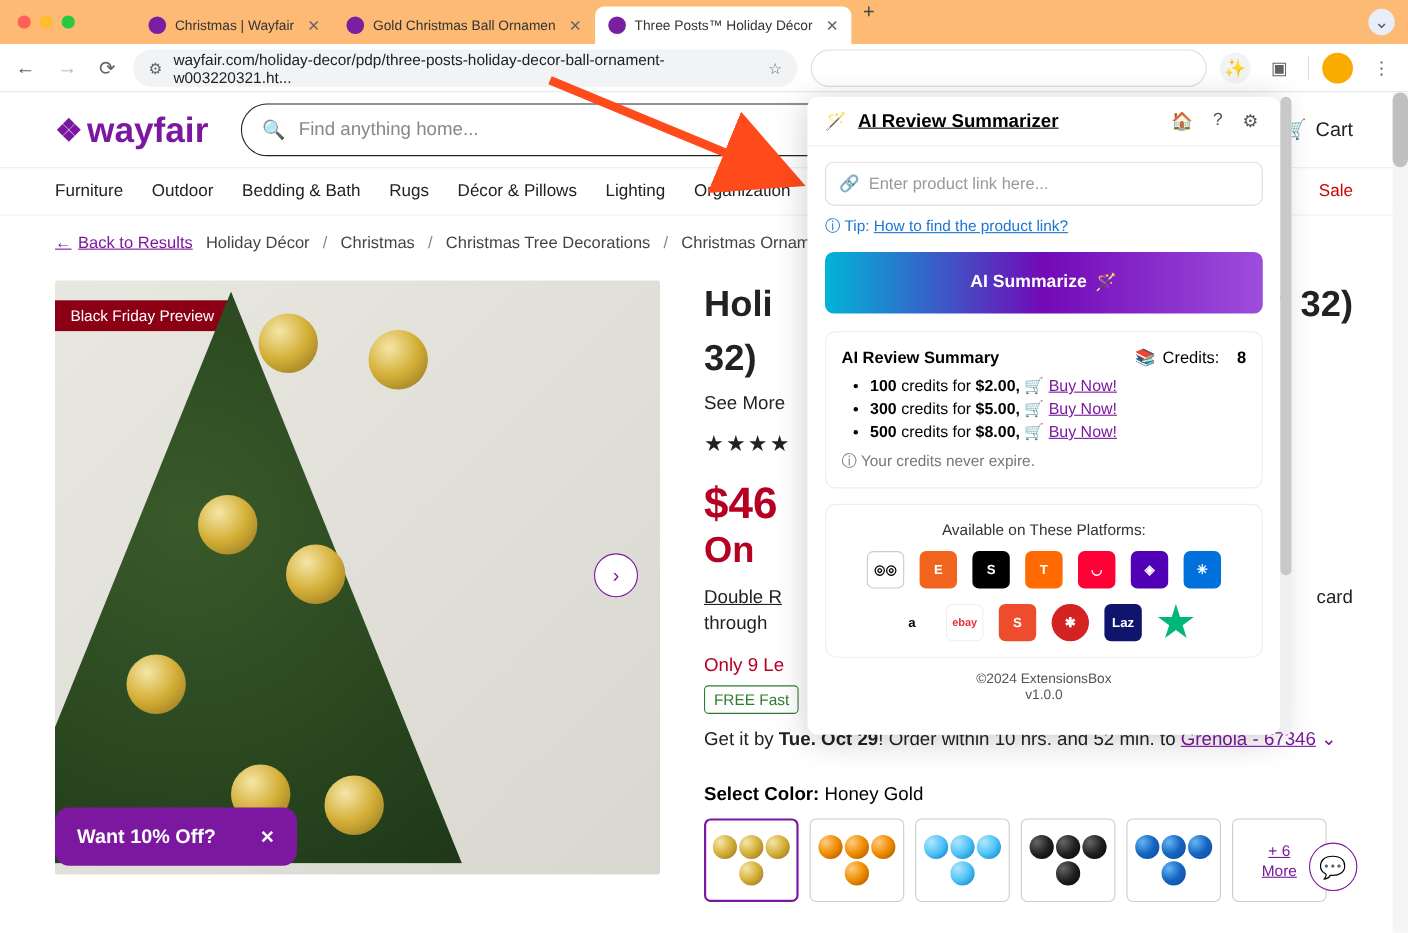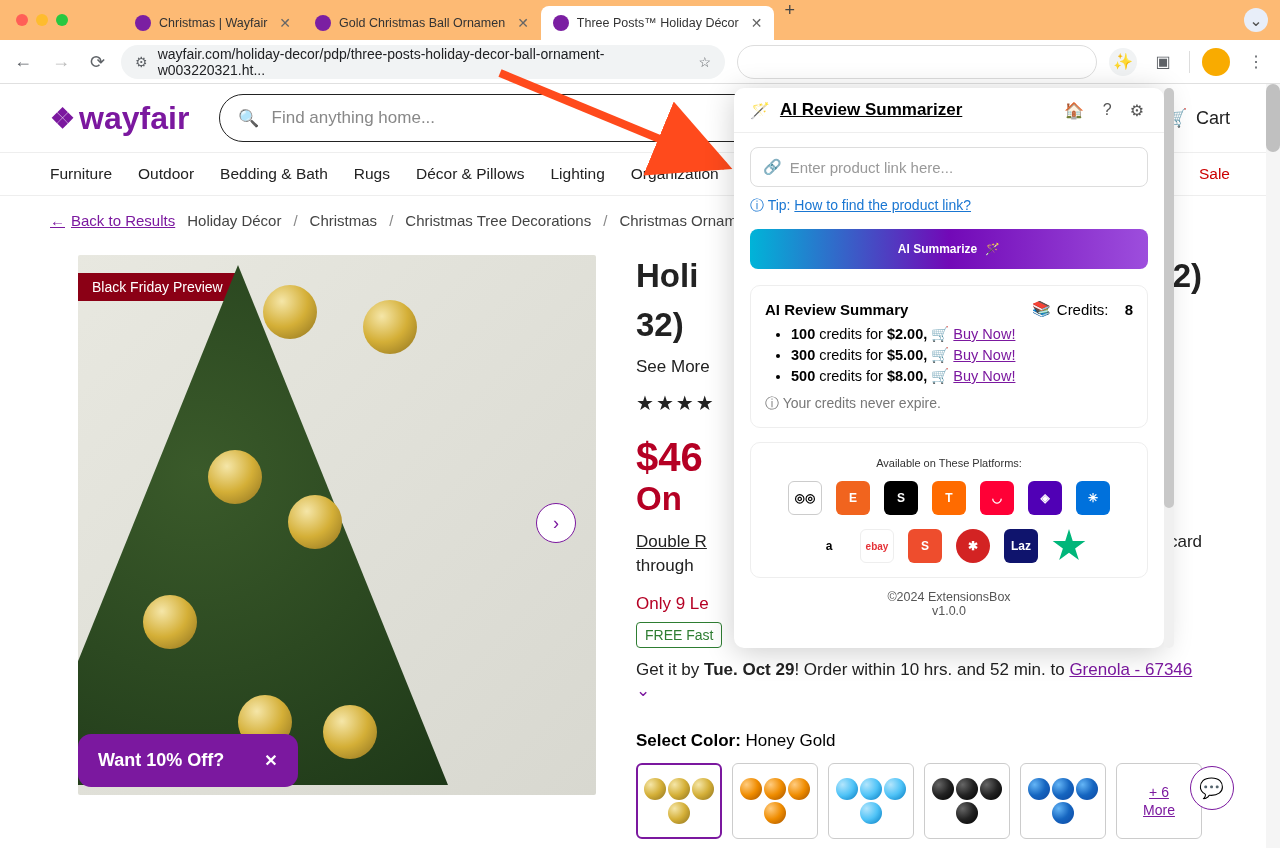--- a/index.html
+++ b/index.html
@@ -36,21 +36,21 @@
 .logoico{font-size:28px;}
 .search{flex:1;max-width:600px;border:1.5px solid #222;border-radius:28px;height:48px;display:flex;align-items:center;padding:0 18px;gap:12px;font-size:17px;color:#888;}
 .cart{display:flex;align-items:center;gap:8px;font-size:18px;color:#222;margin-left:auto;}
 .nav{display:flex;gap:26px;padding:12px 50px;border-top:1px solid #eee;border-bottom:1px solid #eee;font-size:15.5px;color:#222;}
 .nav .sale{color:#c00;margin-left:auto;}
 
 .breadcrumb{display:flex;align-items:center;gap:12px;padding:16px 50px;font-size:15px;color:#444;}
 .breadcrumb .back{color:#7b189f;text-decoration:underline;display:flex;align-items:center;gap:6px;}
 .sep{color:#888;}
 
-.content{display:flex;padding:10px 78px;gap:40px;}
+.content{display:flex;padding:10px 50px;gap:40px;}
 .imgbox{position:relative;width:550px;height:540px;background:linear-gradient(135deg,#e8e8e0,#d8d8d0);border-radius:2px;overflow:hidden;}
 .badge{position:absolute;top:18px;left:0;background:#8b0015;color:#fff;padding:6px 14px;font-size:14px;font-weight:500;}
 .tree{position:absolute;left:-50px;top:10px;width:420px;height:520px;background:radial-gradient(circle at 40% 40%,#3a5a2a,#1e3818);clip-path:polygon(50% 0,100% 100%,0 100%);}
 .orn{position:absolute;width:54px;height:54px;border-radius:50%;background:radial-gradient(circle at 35% 30%,#f5e6a8,#d4af37 50%,#8b6f1f);}
 .o1{top:30px;left:185px}.o2{top:45px;left:285px}.o3{top:195px;left:130px}.o4{top:240px;left:210px}.o5{top:340px;left:65px}.o6{top:440px;left:160px}.o7{top:450px;left:245px}
 .nextbtn{position:absolute;right:20px;top:46%;width:40px;height:40px;border-radius:50%;background:#fff;border:1px solid #7b189f;display:flex;align-items:center;justify-content:center;color:#7b189f;font-size:18px;}
 .promo{position:absolute;left:0;bottom:8px;background:#7b189f;color:#fff;padding:16px 20px;font-size:18px;font-weight:600;display:flex;align-items:center;gap:40px;border-radius:13px;}
 .promo .x{font-size:16px;}
 
 .details{flex:1;}
@@ -86,32 +86,32 @@
 
 
 .popup{position:absolute;right:116px;top:88px;width:430px;background:#fff;border-radius:10px;box-shadow:0 4px 30px rgba(0,0,0,.2);z-index:50;}
 .pophead{display:flex;align-items:center;gap:10px;padding:12px 16px;border-bottom:1px solid #eee;}
 .poptitle{font-size:17px;font-weight:700;flex:1;text-decoration:underline;}
 .popico{color:#555;font-size:16px;padding:0 4px;}
 .popbody{padding:14px 16px;}
 .linkin{border:1px solid #ddd;border-radius:8px;height:40px;display:flex;align-items:center;padding:0 12px;gap:8px;color:#999;font-size:15px;}
 .tip{font-size:14px;color:#1976d2;margin-top:10px;}
 .tip a{color:#1976d2;text-decoration:underline;}
-.summbtn{margin-top:14px;height:40px;border-radius:8px;background:linear-gradient(90deg,#00b4d8,#7209b7,#9d4edd);color:#fff;font-size:12px;font-weight:600;display:flex;align-items:center;justify-content:center;gap:8px;}
+.summbtn{margin-top:14px;height:56px;border-radius:8px;background:linear-gradient(90deg,#00b4d8,#7209b7,#9d4edd);color:#fff;font-size:16px;font-weight:600;display:flex;align-items:center;justify-content:center;gap:8px;}
 .card{border:1px solid #eee;border-radius:10px;padding:14px;margin-top:16px;}
 .cardhead{display:flex;align-items:center;justify-content:space-between;}
 .cardhead b{font-size:15px;}
 .credits{font-size:15px;display:flex;align-items:center;gap:6px;}
 .desc{font-size:14px;color:#444;margin-top:8px;line-height:1.4;}
 .plist{margin-top:8px;padding-left:26px;font-size:14.5px;}
 .plist li{margin:4px 0;}
 .plist a{color:#7b189f;text-decoration:underline;}
 .note{font-size:14px;color:#777;margin-top:10px;}
 .platcard{border:1px solid #eee;border-radius:10px;padding:14px;margin-top:14px;text-align:center;}
-.plattitle{font-size:11px;color:#333;margin-bottom:12px;}
+.plattitle{font-size:14px;color:#333;margin-bottom:12px;}
 .plats{display:flex;flex-wrap:wrap;justify-content:center;gap:14px;}
 .pl{width:34px;height:34px;border-radius:6px;display:flex;align-items:center;justify-content:center;font-size:12px;font-weight:700;color:#fff;}
 .footer{text-align:center;font-size:12.5px;color:#555;padding:12px 0 16px;}
 .scrollb{position:absolute;right:-10px;top:0;width:10px;height:100%;background:#f0f0f0;border-radius:5px;}
 .scrollt{position:absolute;right:-10px;top:0;width:10px;height:75%;background:#c8c8c8;border-radius:5px;}
 
 .pagescroll{position:absolute;right:0;top:84px;width:14px;height:764px;background:#f5f5f5;}
 .pagethumb{width:14px;height:68px;background:#c0c0c0;border-radius:7px;}
 </style>
 </head>

